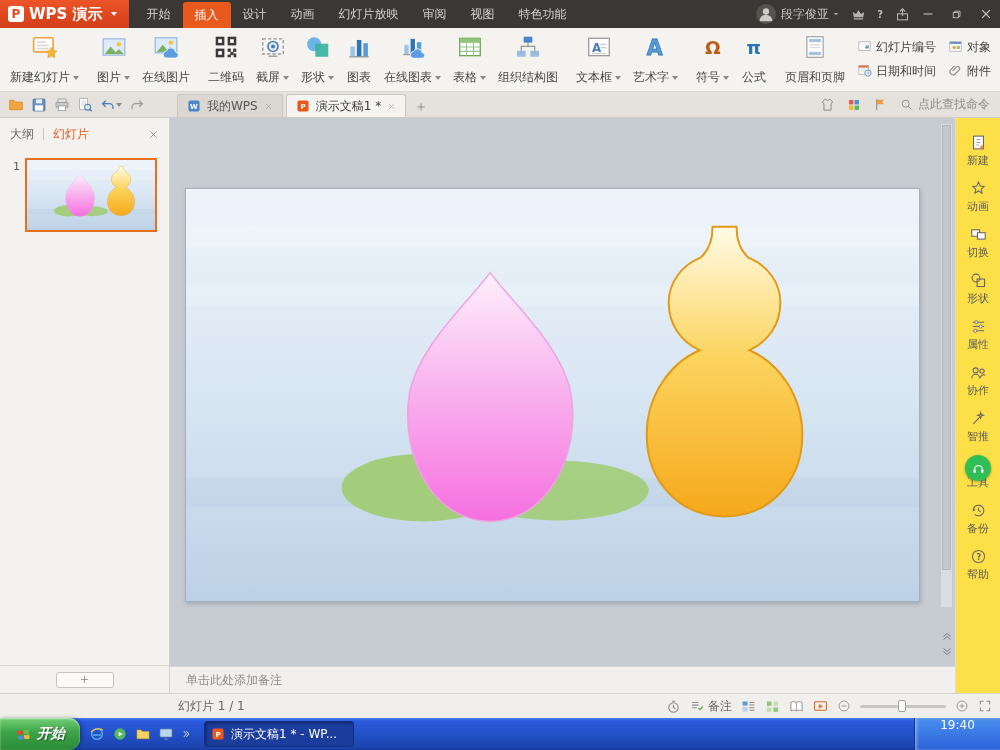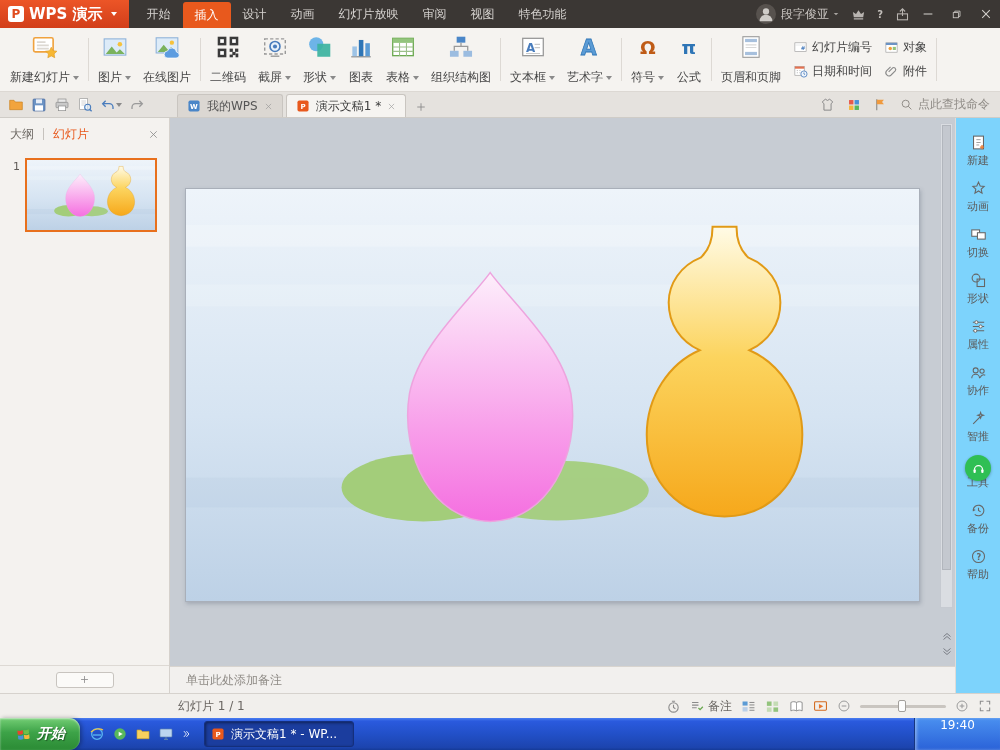--- a/index.html
+++ b/index.html
@@ -29,21 +29,21 @@
   #ribbon{position:absolute;top:28px;left:0;right:0;height:64px;background:#f5f3f0;border-bottom:1px solid #dcd8d3}
   #ribbon-inner{display:flex;align-items:stretch;height:100%;padding:2px 4px}
   .rgroup{display:flex;align-items:stretch}
   .rsep{width:1px;background:#ddd9d4;margin:8px 3px}
   .rbtn{display:flex;flex-direction:column;align-items:center;justify-content:center;padding:2px 6px;border-radius:2px;cursor:default}
   .ricon{height:28px;display:flex;align-items:center}
   .rlabwrap{display:flex;align-items:center;justify-content:center;gap:3px;margin-top:8px}
   .rlabel{font-size:12px;color:#464646;white-space:nowrap}
   .dd{width:0;height:0;border-left:3.5px solid transparent;border-right:3.5px solid transparent;border-top:4px solid #8a8a8a;display:inline-block}
   .rstackcol{display:flex;flex-direction:column;justify-content:center;gap:7px;padding:0 6px}
-  .rsmall{display:flex;align-items:center;gap:4px;color:#464646;white-space:nowrap;cursor:default}
+  .rsmall{display:flex;align-items:flex-start;gap:4px;color:#464646;white-space:nowrap;cursor:default}
 
   
   #tabbar{position:absolute;top:92px;left:0;right:0;height:26px;background:#e5e2de;border-bottom:1px solid #cfccc7;display:flex;align-items:center}
   #quick-icons{display:flex;align-items:center;gap:1px;padding:0 5px}
   .qbtn{display:flex;align-items:center;padding:2px 3px;border-radius:2px;cursor:default}
   #doc-tabs{display:flex;align-items:flex-end;height:100%;margin-left:24px}
   .doc-tab{display:flex;align-items:center;gap:6px;padding:0 9px;height:23px;background:#dbd7d2;border:1px solid #c9c5c0;border-bottom:none;border-radius:3px 3px 0 0;margin-right:3px;color:#555;cursor:default}
   .doc-tab.active{background:#f6f4f1;color:#3c3c3c}
   .dtlabel{white-space:nowrap;max-width:150px;overflow:hidden}
   .dtclose{opacity:.8}
@@ -70,21 +70,21 @@
   #slide-canvas{position:absolute;left:15px;top:70px;width:735px;height:414px;background:#fff;border:1px solid #a9afb9;box-shadow:1px 2px 4px rgba(60,70,90,.25)}
   #slide-canvas svg{display:block}
   #vscroll{position:absolute;right:2px;top:5px;width:13px;height:485px;background:#dadde2;border:1px solid #c6cad1}
   #vthumb{margin:1px;height:445px;background:#c4c8cf;border:1px solid #b2b6bd}
   .nav-btns{position:absolute;right:2px;bottom:8px;width:13px;display:flex;flex-direction:column;gap:4px;align-items:center}
 
   
   #notes-bar{position:absolute;left:170px;width:785px;top:666px;height:27px;background:#f2f0ee;border-top:1px solid #d8d4cf;display:flex;align-items:center;padding-left:16px;color:#8f8b86}
 
   
-  #right-sidebar{position:absolute;right:0;top:118px;width:45px;bottom:57px;background:#7dd3fc;border-left:1px solid #dfdcd8}
+  #right-sidebar{position:absolute;right:0;top:118px;width:45px;bottom:57px;background:#fde047;border-left:1px solid #dfdcd8}
   #side-items{display:flex;flex-direction:column;align-items:center;padding-top:10px}
   .side-item{display:flex;flex-direction:column;align-items:center;gap:2px;padding:6px 0;color:#5c5c5c;font-size:11px;width:100%;cursor:default}
   .service-badge{position:absolute;right:9px;top:337px;width:26px;height:26px;border-radius:50%;background:#2fbf54;box-shadow:0 1px 3px rgba(0,0,0,.3);display:flex;align-items:center;justify-content:center;cursor:default}
 
   
   #statusbar{position:absolute;left:0;right:0;top:693px;height:25px;background:#f1efec;border-top:1px solid #d6d2cd;display:flex;align-items:center;color:#6b6763;padding:0 8px}
   .sb-counter{margin-left:170px;white-space:nowrap}
   .sb-right{margin-left:auto;display:flex;align-items:center;gap:9px}
   .sb-notes{display:flex;gap:4px;cursor:default}
   .zoom-track{width:86px;height:3px;background:#c9c5c0;position:relative;border-radius:2px}
@@ -270,20 +270,35 @@
             <span class="ricon icn">
               <svg width="26" height="26" viewBox="0 0 24 24" aria-hidden="true">
                 <path d="M3 21h18" stroke="#9a9a9a" stroke-width="1.3"></path>
                 <rect x="4" y="11.5" width="4.2" height="9" fill="#9dc3e6"></rect>
                 <rect x="10" y="5.5" width="4.2" height="15" fill="#2e75b6"></rect>
                 <rect x="16" y="8.5" width="4.2" height="12" fill="#5b9bd5"></rect>
               </svg>
             </span>
             <span class="rlabwrap">
               <span class="rlabel">图表</span>
+            </span>
+          </div>
+          <div class="rbtn">
+            <span class="ricon icn">
+              <svg width="26" height="26" viewBox="0 0 24 24" aria-hidden="true">
+                <path d="M3 19h18" stroke="#9a9a9a" stroke-width="1.2"></path>
+                <rect x="4" y="10" width="4" height="8.5" fill="#9dc3e6"></rect>
+                <rect x="9.8" y="4.5" width="4" height="14" fill="#2e75b6"></rect>
+                <rect x="15.6" y="7.5" width="4" height="11" fill="#5b9bd5"></rect>
+                <path d="M12.8 22.4a3.1 3.1 0 0 1-.3-6.2 4.1 4.1 0 0 1 7.9 1 2.6 2.6 0 0 1-.4 5.2z" fill="#5c9ce0" stroke="#fff" stroke-width=".7"></path>
+              </svg>
+            </span>
+            <span class="rlabwrap">
+              <span class="rlabel">在线图表</span>
+              <span class="dd"></span>
             </span>
           </div>
           <div class="rbtn">
             <span class="ricon icn">
               <svg width="26" height="26" viewBox="0 0 24 24" aria-hidden="true">
                 <rect x="2.5" y="4" width="19" height="16" fill="#fff" stroke="#6aa84f" stroke-width="1.2"></rect>
                 <rect x="2.5" y="4" width="19" height="4.2" fill="#93c47d"></rect>
                 <path d="M8.8 8.2V20M15.2 8.2V20M2.5 12h19M2.5 16h19" stroke="#9cc08a" stroke-width="1"></path>
               </svg>
             </span>

